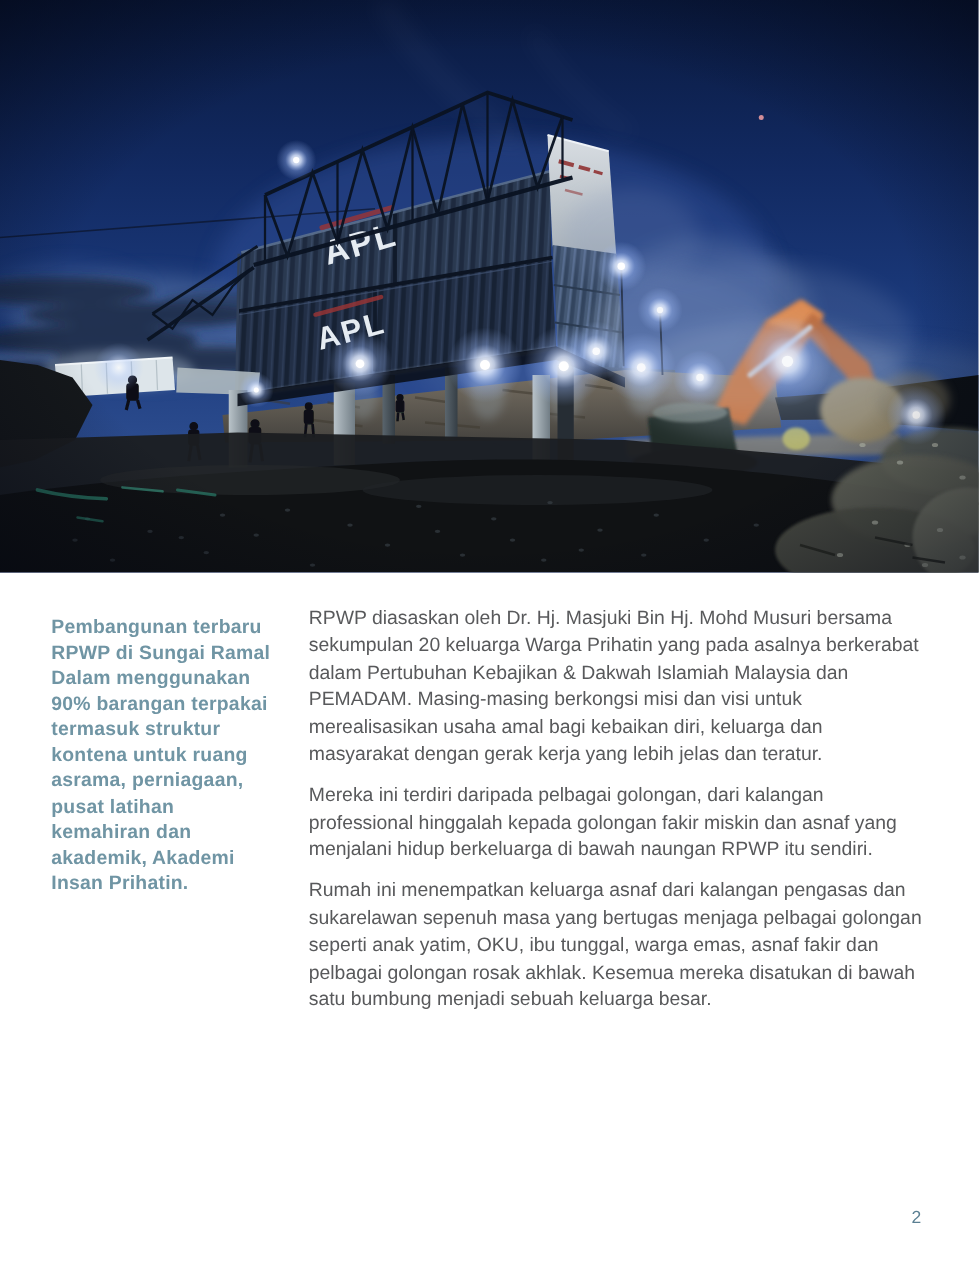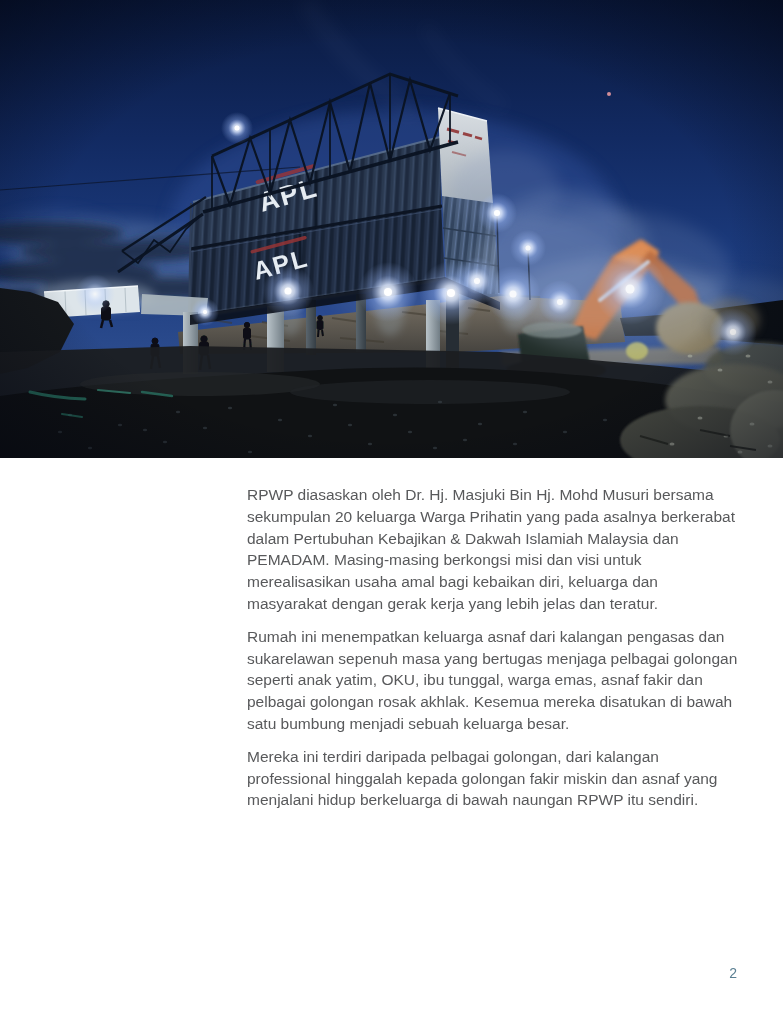--- a/index.html
+++ b/index.html
@@ -337,22 +337,25 @@
           <circle cx="205" cy="312" r="2" fill="#fff"></circle>
         <circle cx="560" cy="302" r="22" fill="url(#lg)"></circle>
           <circle cx="560" cy="302" r="3" fill="#fff"></circle>
       </g>
     </g>
 
     <rect width="783" height="460" fill="url(#vign)"></rect>
     <ellipse cx="600" cy="270" rx="130" ry="60" fill="#c3cfe4" opacity=".12" filter="url(#f8)"></ellipse>
   </svg>
 
+  <aside class="sidebar">
+    <p>Pembangunan terbaru RPWP di Sungai Ramal Dalam menggunakan 90% barangan terpakai termasuk struktur kontena untuk ruang asrama, perniagaan, pusat latihan kemahiran dan akademik, Akademi Insan Prihatin.</p>
+  </aside>
 
   <main class="bodycol">
     <p>RPWP diasaskan oleh Dr. Hj. Masjuki Bin Hj. Mohd Musuri bersama sekumpulan 20 keluarga Warga Prihatin yang pada asalnya berkerabat dalam Pertubuhan Kebajikan &amp; Dakwah Islamiah Malaysia dan PEMADAM. Masing-masing berkongsi misi dan visi untuk merealisasikan usaha amal bagi kebaikan diri, keluarga dan masyarakat dengan gerak kerja yang lebih jelas dan teratur.</p>
+    <p>Mereka ini terdiri daripada pelbagai golongan, dari kalangan professional hinggalah kepada golongan fakir miskin dan asnaf yang menjalani hidup berkeluarga di bawah naungan RPWP itu sendiri.</p>
     <p>Rumah ini menempatkan keluarga asnaf dari kalangan pengasas dan sukarelawan sepenuh masa yang bertugas menjaga pelbagai golongan seperti anak yatim, OKU, ibu tunggal, warga emas, asnaf fakir dan pelbagai golongan rosak akhlak. Kesemua mereka disatukan di bawah satu bumbung menjadi sebuah keluarga besar.</p>
-    <p>Mereka ini terdiri daripada pelbagai golongan, dari kalangan professional hinggalah kepada golongan fakir miskin dan asnaf yang menjalani hidup berkeluarga di bawah naungan RPWP itu sendiri.</p>
   </main>
 
   <div class="pagenum">2</div>
 
 </div>
 
 </body></html>

